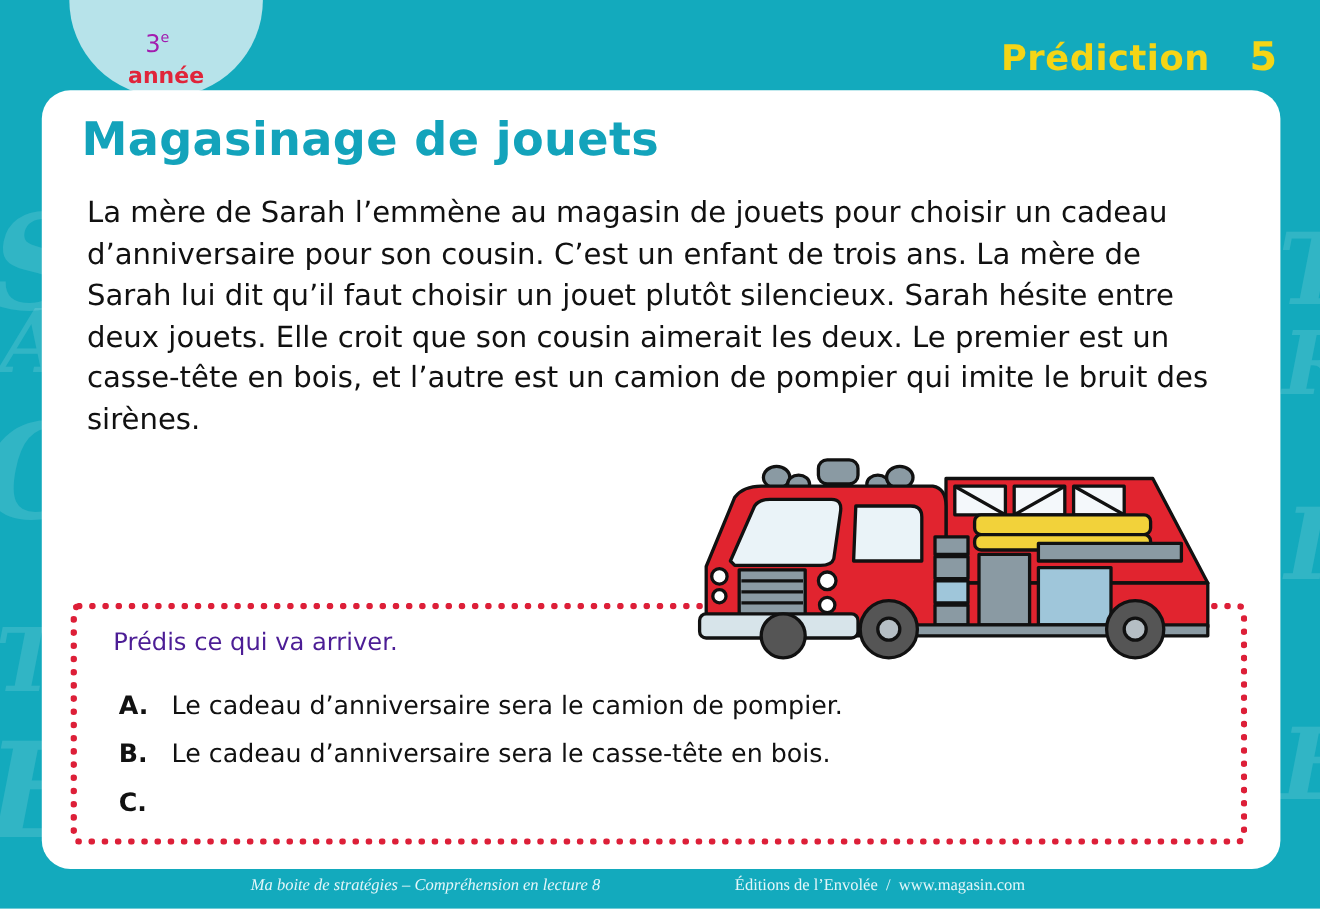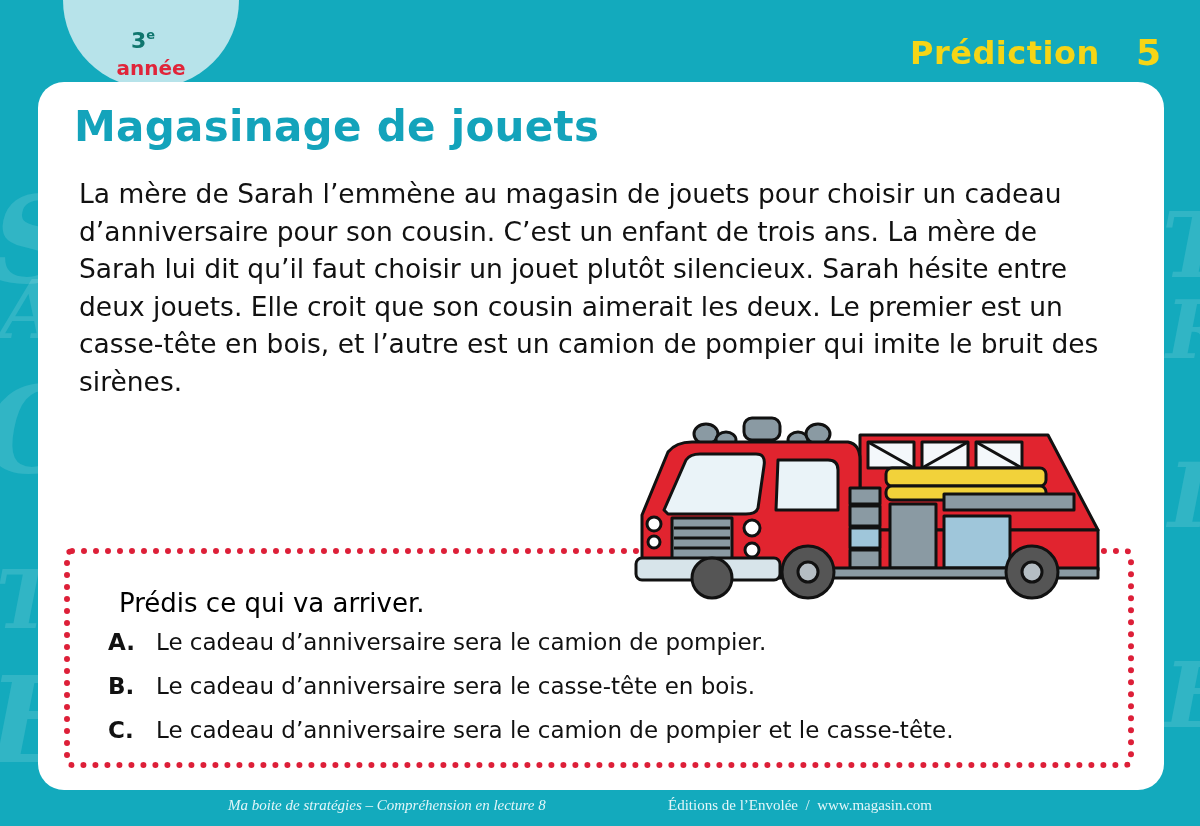--- a/index.html
+++ b/index.html
@@ -11,22 +11,22 @@
   .bg-letter {
     position:absolute; color:rgba(255,255,255,0.13);
     font-family:"DejaVu Serif", serif; font-weight:bold; font-style:italic;
     font-size:120px; line-height:1;
   }
   .grade-badge {
     position:absolute; left:63px; top:-88px; width:176px; height:176px;
     border-radius:50%; background:#b7e3ea; text-align:center;
   }
   .grade-badge .grade-num {
-    position:absolute; top:118px; left:0; right:16px; color:#0f766e;
-    font-size:22px; font-weight:bold; line-height:1;
+    position:absolute; top:118px; left:0; right:16px; color:#a21caf;
+    font-size:22px; font-weight:normal; line-height:1;
   }
   .grade-badge .grade-num sup { font-size:13px; vertical-align:top; position:relative; top:-2px; }
   .grade-badge .grade-word {
     position:absolute; top:146px; left:0; right:0; color:#e0253a;
     font-size:20px; font-weight:bold; line-height:1;
   }
   .header-strategy {
     position:absolute; top:34px; left:910px; color:#f5d516;
     font-size:32px; font-weight:bold; letter-spacing:0.5px;
   }
@@ -44,22 +44,22 @@
   }
   .passage {
     position:absolute; left:74px; top:170px; width:1040px; margin:5px;
     color:#111; font-size:26.5px; line-height:37.5px;
   }
   .dotted-box {
     position:absolute; left:64px; top:548px; width:1070px; height:220px;
     border:6px dotted #dd1f38; border-radius:8px; box-sizing:border-box;
   }
   .question {
-    position:absolute; left:103px; top:572px; margin:16px;
-    color:#000000; font-size:26px;
+    position:absolute; left:103px; top:572px; margin:0;
+    color:#4c1d95; font-size:22px;
   }
   .choices { position:absolute; left:108px; top:620px; margin:0; padding:0; list-style:none; }
   .choices li { height:44px; font-size:23px; color:#111; display:flex; align-items:center; }
   .choices .letter { font-weight:bold; width:48px; display:inline-block; }
   .truck { position:absolute; left:628px; top:410px; width:480px; height:190px; }
   .footer-left {
     position:absolute; top:797px; left:228px; color:#e3f6f9;
     font-family:"Liberation Serif", serif; font-style:italic; font-size:15px;
   }
   .footer-right {
@@ -153,18 +153,17 @@
   <li>
       <span class="letter">A.</span>
       <span>Le cadeau d’anniversaire sera le camion de pompier.</span>
     </li>
   <li>
       <span class="letter">B.</span>
       <span>Le cadeau d’anniversaire sera le casse-tête en bois.</span>
     </li>
   <li>
       <span class="letter">C.</span>
-      <span>Le cadeau d’anniversaire sera le camion de pompier et le casse-tête.</span>
     </li>
 </ul>
 
 <div class="footer-left">Ma boite de stratégies – Compréhension en lecture 8</div>
 <div class="footer-right" style="white-space:pre;">Éditions de l’Envolée  /  www.magasin.com</div>
 
 </body></html>

